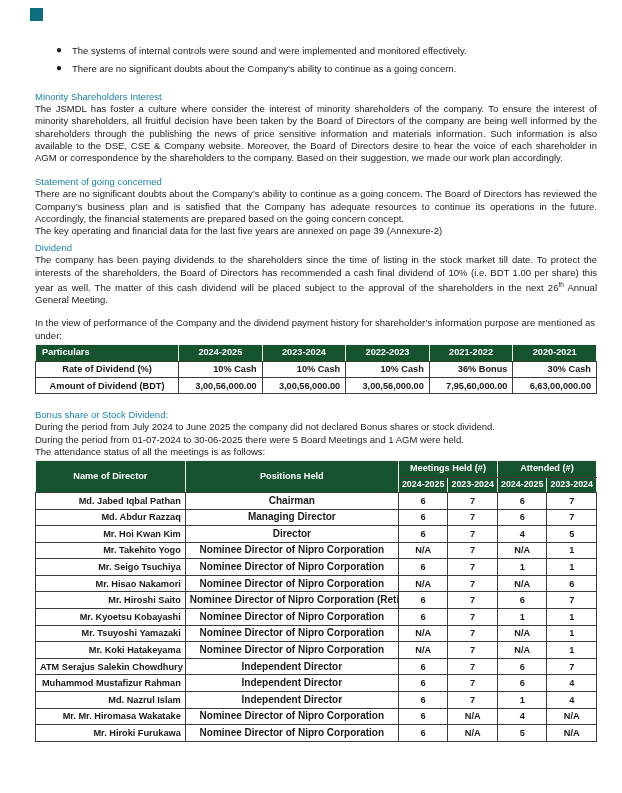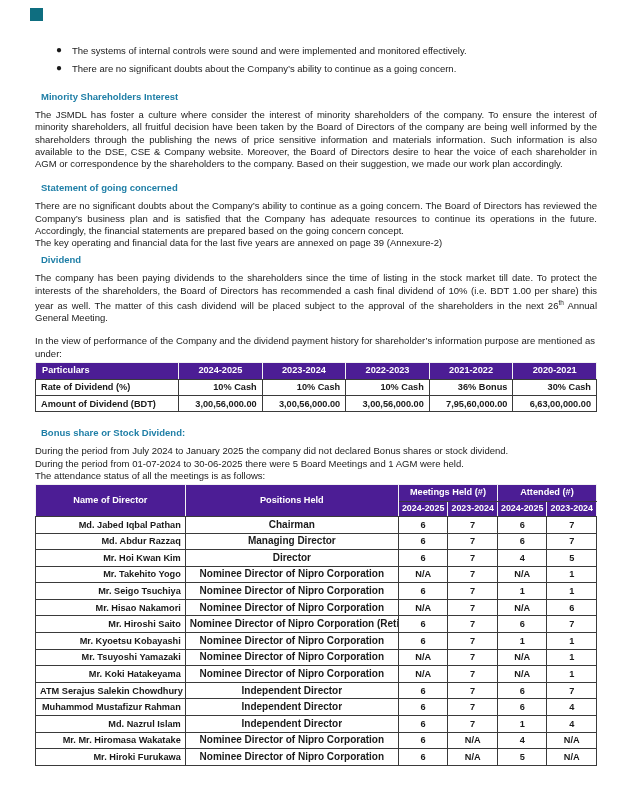--- a/index.html
+++ b/index.html
@@ -11,35 +11,35 @@
   .corner-accent { position:absolute; left:30px; top:8px; width:13px; height:13px; background:#0e6e80; }
   .content { position:absolute; left:35px; top:0; width:562px; padding-top:45px; font-size:9.5px; line-height:12.2px; }
 
   ul.bullets { list-style:none; margin:0; padding:0; }
   ul.bullets li { position:relative; padding-left:37px; margin-bottom:5.5px; }
   ul.bullets .dot { position:absolute; left:21px; top:-1px; font-size:10px; }
 
   p { margin:0; text-align:justify; }
   p.single { text-align:left; }
   .bold { font-weight:normal; }
-  .sec-h { color:#1e7ea6; font-weight:bold; margin:6px; }
+  .sec-h { color:#1e7ea6; font-weight:normal; margin:0; }
 
   .mt16 { margin-top:16px; } .mt15 { margin-top:15px; }
   .mt12 { margin-top:12px; } .mt11 { margin-top:11px; }
   .mt5 { margin-top:5px; }  .mt2 { margin-top:2px; }
 
   table { border-collapse:collapse; width:100%; table-layout:fixed; }
   table { border:1.5px solid #3a3a3a; }
-  th { background:#4c1d95; color:#ffffff; border:1px solid #f2f2f2; border-bottom-color:#3a3a3a;
+  th { background:#14532d; color:#ffffff; border:1px solid #f2f2f2; border-bottom-color:#3a3a3a;
        font-size:9.2px; font-weight:bold; padding:2.5px 4px; text-align:center; line-height:11px; }
   td { border:1px solid #3a3a3a; font-weight:bold; font-size:9.2px; line-height:12px;
        padding:1.6px 5px; white-space:nowrap; overflow:hidden; }
 
   .div-table th.lab-h { text-align:left; padding-left:6px; }
-  .div-table td.lab { text-align:left; }
+  .div-table td.lab { text-align:center; }
   .div-table td.num { text-align:right; }
 
   .att-table th.year-h { font-size:8.9px; padding:1.5px 0; }
   .att-table td { text-align:center; padding:1.8px 4px; }
   .att-table td.name { text-align:right; }
   .att-table td.pos { font-size:10px; }
   sup { font-size:6.5px; }
 </style>
 </head>
 <body>
@@ -106,21 +106,21 @@
             <td class="num">3,00,56,000.00</td>
             <td class="num">3,00,56,000.00</td>
             <td class="num">3,00,56,000.00</td>
             <td class="num">7,95,60,000.00</td>
             <td class="num">6,63,00,000.00</td>
           </tr>
         </tbody>
     </table>
 
     <div class="sec-h mt15">Bonus share or Stock Dividend:</div>
-    <p class="single">During the period from July 2024 to January 2025 the company did not declared Bonus shares or stock dividend.</p>
+    <p class="single">During the period from July 2024 to June 2025 the company did not declared Bonus shares or stock dividend.</p>
 
     <p class="single">During the period from 01-07-2024 to 30-06-2025 there were 5 Board Meetings and 1 AGM were held.</p>
     <p class="single bold">The attendance status of all the meetings is as follows:</p>
 
     <table class="att-table mt2">
       <colgroup>
         <col style="width:26.7%">
           <col style="width:38%">
         <col style="width:8.83%">
           <col style="width:8.83%">

